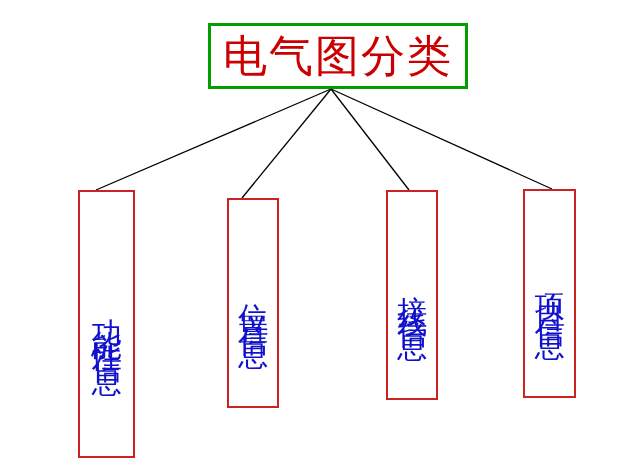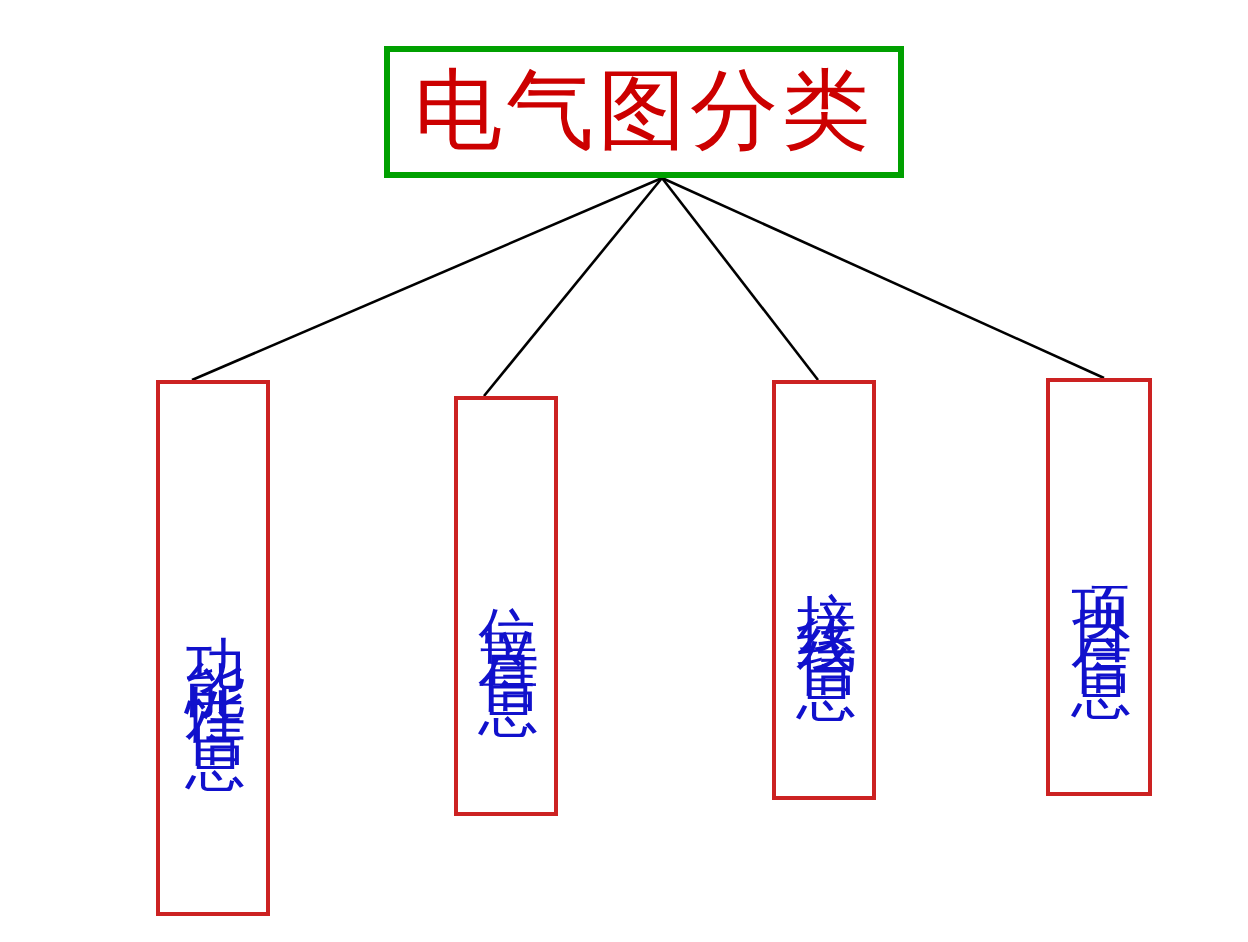--- a/index.html
+++ b/index.html
@@ -27,21 +27,21 @@
   }
   .node-box {
     position: absolute;
     box-sizing: border-box;
     background: transparent;
     display: flex;
     align-items: center;
     justify-content: center;
   }
   #title-node {
-    left: 192px;
+    left: 208px;
     top: 23px;
     width: 260px;
     height: 66px;
     border: 3px solid #00a000;
   }
   #title-text {
     color: #cc0000;
     font-size: 44px;
     line-height: 1;
     letter-spacing: 2px;

